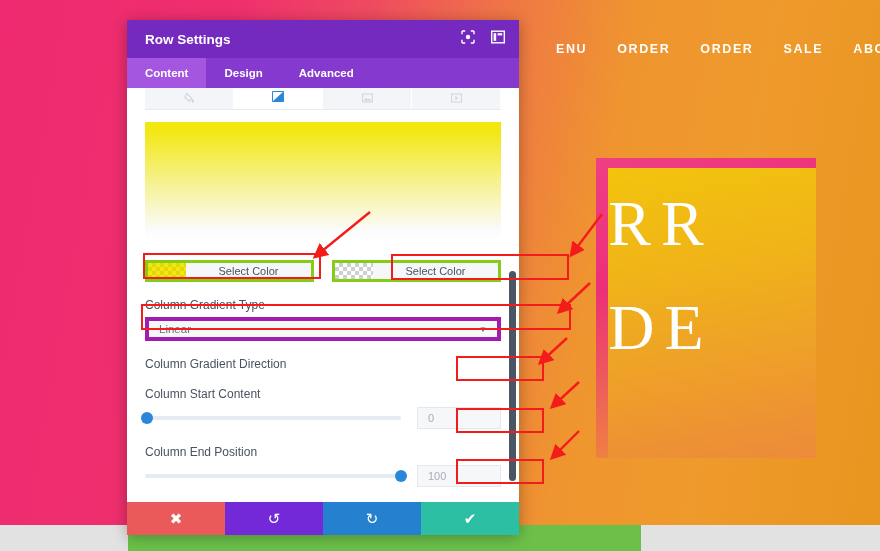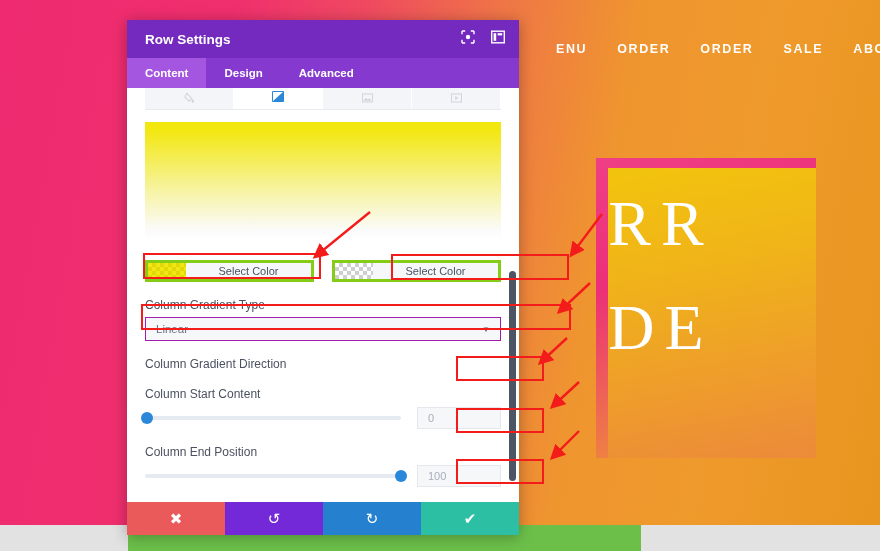--- a/index.html
+++ b/index.html
@@ -212,21 +212,21 @@
   .field-label {
     margin: 16px 18px 5px 18px;
     font-size: 12px;
     color: #4a5261;
   }
 
   .select-wrap {
     margin: 0 18px;
     height: 24px;
     background: #f6f7f9;
-    border: 1px solid #a21caf;
+    border: 4px solid #a21caf;
     display: flex;
     align-items: center;
     padding: 0 10px;
     font-size: 11.5px;
     color: #6b7280;
     cursor: pointer;
   }
   .select-wrap .val { flex: 1; }
   .caret { font-size: 8px; color: #58606e; }
 

